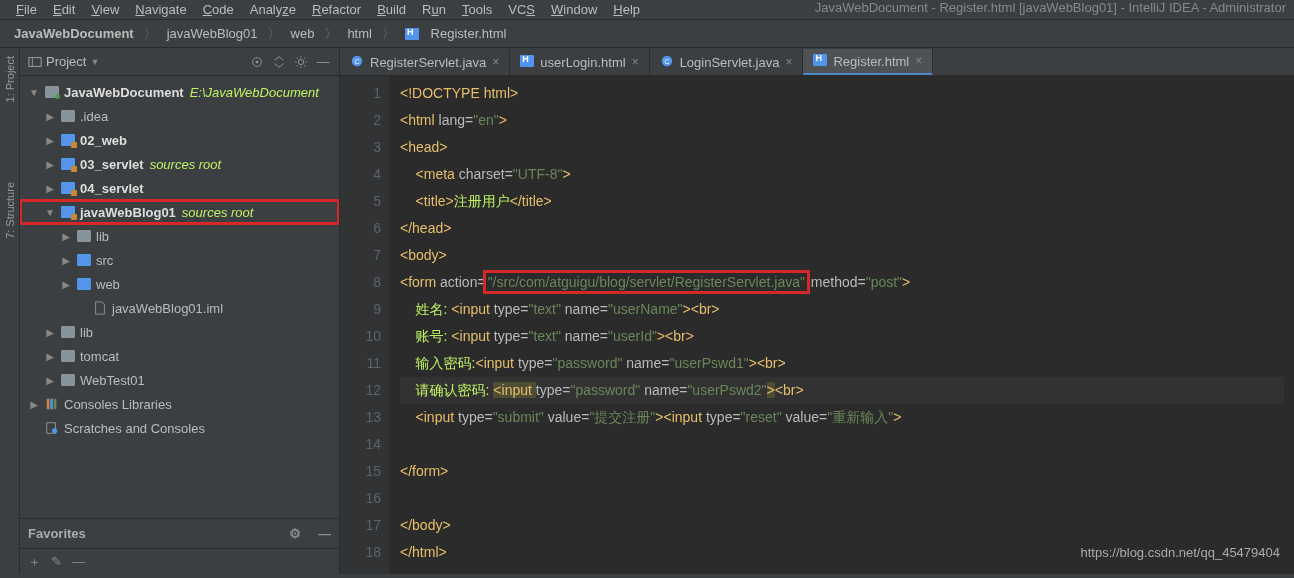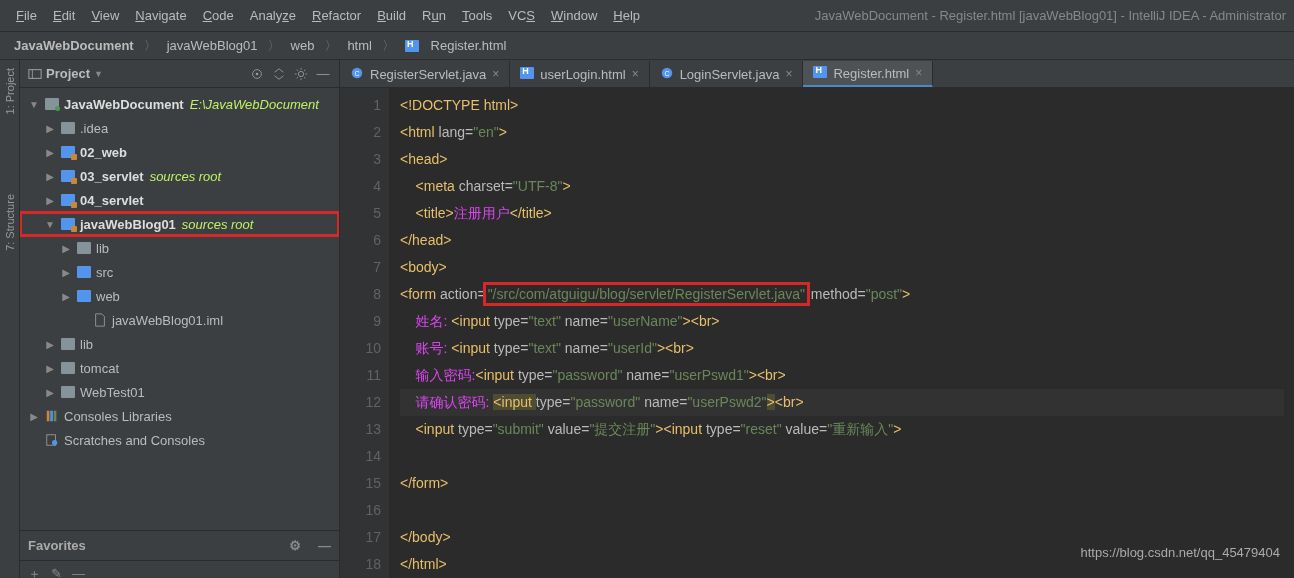--- a/index.html
+++ b/index.html
@@ -1,17 +1,17 @@
 <!DOCTYPE html>
 <html><head>
 <meta charset="utf-8">
 <style>
 * { margin: 0; padding: 0; box-sizing: border-box; font-family: "Segoe UI", Arial, sans-serif; }
 body { background: #3c3f41; color: #bbbbbb; font-size: 13px; width: 1294px; height: 578px; overflow: hidden; position: relative; }
-.menubar { height: 32px; background: #3c3f41; display: flex; align-items: center; padding: 0 8px; border-bottom: 1px solid #2b2b2b; }
+.menubar { height: 20px; background: #3c3f41; display: flex; align-items: flex-start; padding: 0 8px; border-bottom: 1px solid #2b2b2b; }
 .menubar .menu-item { padding: 2px 8px; color: #bbbbbb; cursor: pointer; }
 .menubar .menu-item u { text-decoration: underline; }
 .menubar .title { margin-left: auto; color: #888; white-space: nowrap; overflow: hidden; }
 .breadcrumb { height: 28px; background: #3c3f41; display: flex; align-items: center; padding: 0 8px; border-bottom: 1px solid #2b2b2b; }
 .bc-item { padding: 2px 6px; color: #bbbbbb; display: flex; align-items: center; gap: 4px; }
 .bc-item.bold { font-weight: bold; }
 .bc-sep { color: #777; padding: 0 4px; }
 .workspace { display: flex; height: calc(100% - 52px); }
 .left-gutter { width: 20px; background: #3c3f41; border-right: 1px solid #2b2b2b; display: flex; flex-direction: column; align-items: center; padding-top: 8px; gap: 20px; }
 .gutter-label { writing-mode: vertical-lr; transform: rotate(180deg); color: #999; font-size: 11px; cursor: pointer; display:flex; align-items:center; gap:4px;}
@@ -35,21 +35,21 @@
 .tab { height: 26px; padding: 0 10px; display: flex; align-items: center; gap: 6px; background: #3c3f41; color: #bbb; border-right: 1px solid #2b2b2b; cursor:pointer; }
 .tab.active { background: #4e5254; border-bottom: 2px solid #4a88c7; }
 .tab .close { color: #888; font-size: 12px; }
 .code-area { flex: 1; display: flex; overflow: hidden; position:relative;}
 .gutter { width: 50px; background: #313335; color: #606366; text-align: right; padding: 4px 8px 4px 0; font-family: "Consolas", monospace; font-size: 14px; line-height: 27px; border-right:1px solid #2b2b2b;}
 .gutter .ln { height:27px; position:relative;}
 .code { flex: 1; padding: 4px 10px; font-family: "Consolas", monospace; font-size: 14px; line-height: 27px; color: #a9b7c6; white-space: pre; overflow:auto;}
 .code .t-tag { color: #e8bf6a; }
 .code .t-attr { color: #bababa; }
 .code .t-str { color: #6a8759; }
-.code .t-txt { color: #d946ef; }
+.code .t-txt { color: #bef264; }
 .code .hl-red { outline: 3px solid #d62828; outline-offset: 0px; padding:1px 2px;}
 .code .hl-line { background: #323232; display:inline-block; width:100%;}
 .code .warn { background: #4d4d34; }
 .watermark { position: absolute; bottom: 18px; right: 14px; color: #aaa; font-size: 13px; }
 .ficon{display:inline-block; width:14px; height:12px; background:#87939a; border-radius:1px; position:relative;}
 .ficon.blue{background:#5394ec;}
 .ficon.module{background:#5394ec;}
 .ficon.module::after{content:"";position:absolute;right:-2px;bottom:-2px;width:6px;height:6px;background:#c9873a;border-radius:1px;}
 .ficon.html{background:#5394ec;}
 .ficon.html::before{content:"H";position:absolute;left:2px;top:-1px;font-size:9px;color:#fff;font-weight:bold;}
@@ -95,21 +95,21 @@
         <span>1: Project</span>
       </div>
     <div style="height:40px"></div>
     <div class="gutter-label">
         <span>7: Structure</span>
       </div>
   </div>
 
   <div class="project-panel">
     <div class="panel-header">
-      <span style="display:flex;align-items:center;gap:4px;font-weight:bold;">
+      <span style="display:flex;align-items:center;gap:4px;">
         <svg class="icon-svg" viewBox="0 0 16 16">
             <rect x="1" y="3" width="14" height="10" fill="none" stroke="#999" stroke-width="1.2"></rect>
             <line x1="5" y1="3" x2="5" y2="13" stroke="#999"></line>
           </svg>
         <span>Project</span>
         <span style="font-size:9px;color:#888;">▼</span>
       </span>
       <span class="spacer"></span>
       <span class="tool-icon">
           <svg class="icon-svg" viewBox="0 0 16 16">

